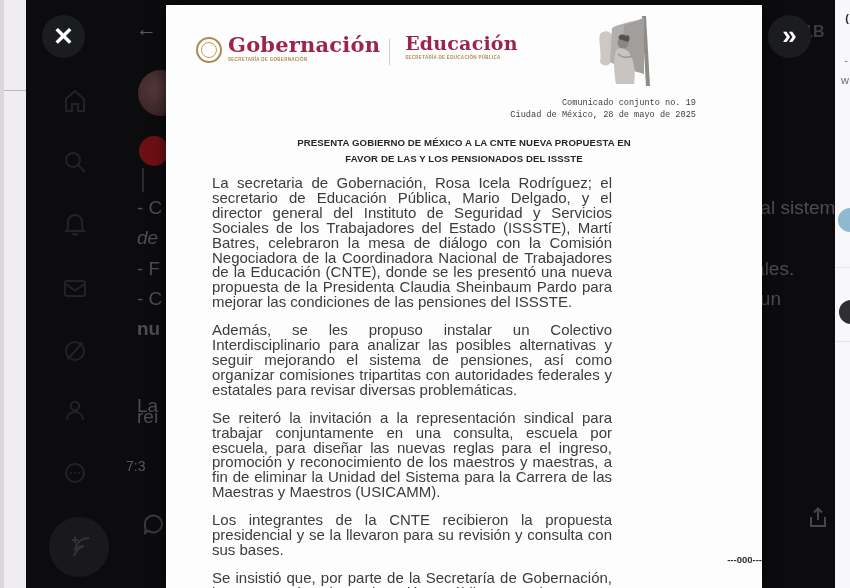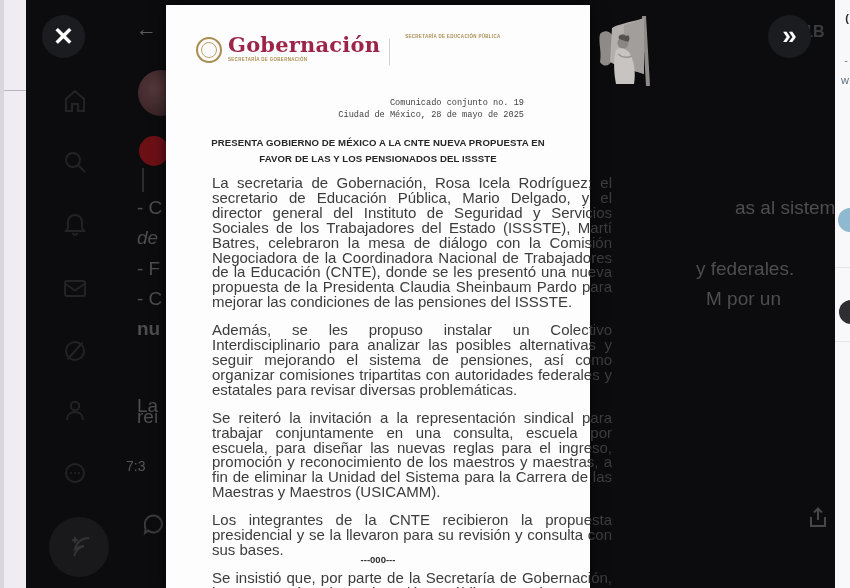--- a/index.html
+++ b/index.html
@@ -44,21 +44,21 @@
   .compose-fab svg { stroke:#333336; fill:none; stroke-width:2; }
 
   
   .lb-btn { position:absolute; width:43px; height:43px; border-radius:50%; background:#1b1c1f;
     border:none; color:#fff; display:flex; align-items:center; justify-content:center;
     z-index:10; cursor:pointer; font-family:"Liberation Sans",sans-serif; }
   .lb-close { left:16px; top:15px; font-size:25px; font-weight:bold; line-height:1; }
   .lb-next  { left:742px; top:15px; font-size:26px; font-weight:bold; line-height:1; padding-bottom:3px; }
 
   
-  .doc { position:absolute; left:140px; top:5px; width:424px; height:583px; background:#fdfdfd;
+  .doc { position:absolute; left:140px; top:5px; width:596px; height:583px; background:#fdfdfd;
     z-index:4; box-shadow:0 0 14px rgba(0,0,0,.6); color:#3b3b3b; }
   .doc-header { position:absolute; left:30px; top:28px; display:flex; align-items:flex-start; }
   .seal { width:26px; height:26px; border-radius:50%; border:2px solid #a98c52; margin-top:4px;
     position:relative; }
   .seal::after { content:""; position:absolute; inset:3px; border-radius:50%; border:1px solid #bda06a; }
   .brand { margin-left:6px; }
   .brand-name { font-family:"DejaVu Serif", serif; font-weight:bold; color:#9d2449; font-size:21px;
     letter-spacing:.2px; line-height:1.1; }
   .brand-sub { color:#ab8d52; font-size:4.5px; font-weight:bold; letter-spacing:.3px; margin-top:1px; }
   .brand-divider { width:1px; height:26px; background:#cfcfcf; margin:6px 9px 0 9px; }
@@ -66,21 +66,21 @@
 
   .flag-art { position:absolute; left:430px; top:7px; width:62px; height:78px; }
 
   .doc-meta { position:absolute; right:66px; top:92px; text-align:right; font-size:8.6px;
     color:#3f3f3f; line-height:12px;font-family:Liberation Mono, monospace; }
   .doc-title { position:absolute; left:40px; right:40px; top:130px; text-align:center;
     font-weight:bold; font-size:9.6px; line-height:15.5px; color:#262626; letter-spacing:.1px; }
   .doc-body { position:absolute; left:46px; width:400px; top:171px; font-size:15px;
     line-height:14.9px; text-align:justify; color:#3c3c3c; }
   .doc-body p { margin-bottom:13px; }
-  .doc-closing { position:absolute; left:0; right:0; top:549px; text-align:center;
+  .doc-closing { position:absolute; left:0; right:0; top:549px; text-align:right;
     font-weight:bold; font-size:9.5px; color:#2e2e2e; }
 </style>
 </head>
 <body>
 
 <div class="stage">
 
   <div class="left-strip">
     <div class="h-line"></div>
   </div>
@@ -177,20 +177,21 @@
     <div class="doc">
 
       <div class="doc-header">
         <div class="seal"></div>
         <div class="brand">
           <div class="brand-name">Gobernación</div>
           <div class="brand-sub">SECRETARÍA DE GOBERNACIÓN</div>
         </div>
         <div class="brand-divider"></div>
         <div class="brand brand2">
+          <div class="brand-name">Educación</div>
           <div class="brand-sub">SECRETARÍA DE EDUCACIÓN PÚBLICA</div>
         </div>
       </div>
 
       <div class="flag-art">
         <svg width="62" height="78" viewBox="0 0 62 78">
           <path d="M4 22 C2 30 6 40 4 50 C8 56 14 54 16 48 L18 26 C14 18 8 18 4 22 Z" fill="#b9b5b2" opacity="0.75"></path>
           <path d="M46 4 L50 74 L54 74 L50 4 Z" fill="#8f8b88"></path>
           <path d="M48 6 C36 10 22 12 16 16 L14 50 C24 56 38 58 48 62 Z" fill="#b3afac"></path>
           <path d="M48 6 C42 9 34 11 28 13 L27 55 C34 58 42 60 48 62 Z" fill="#a29e9b"></path>

